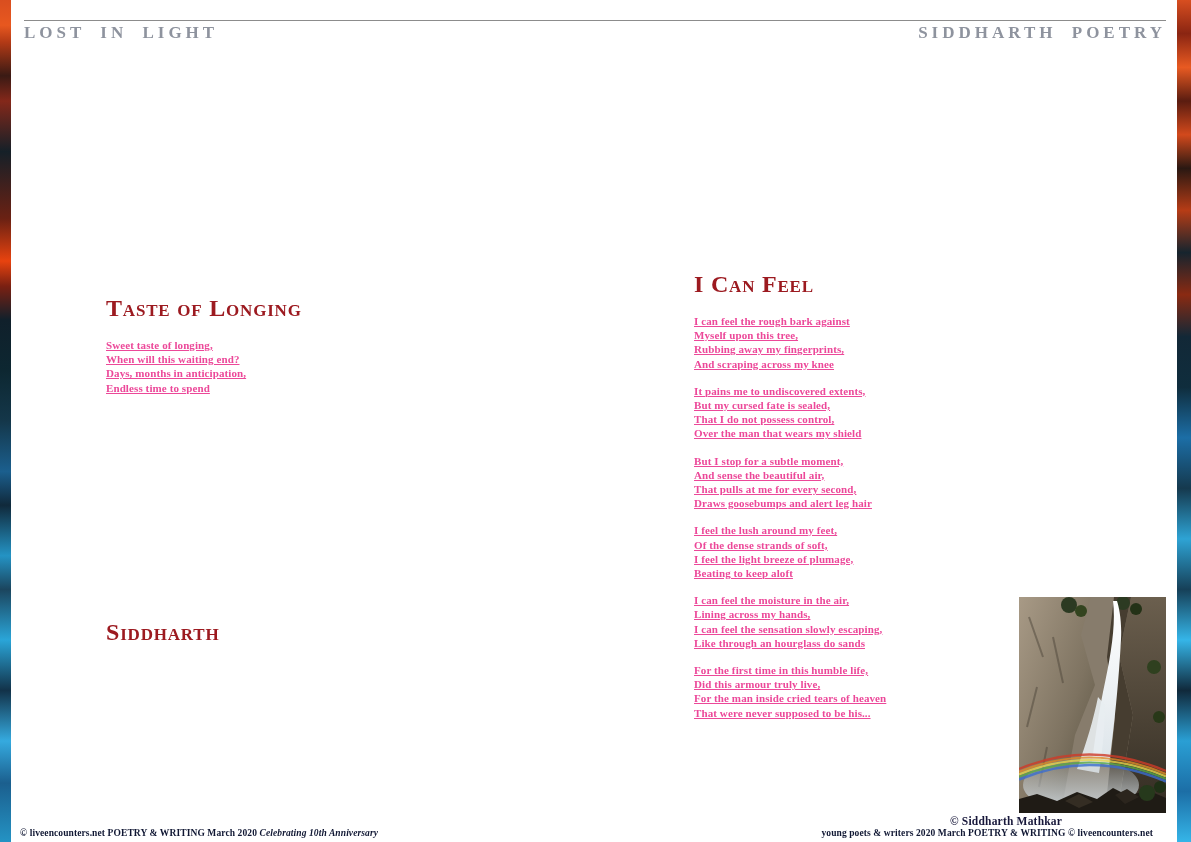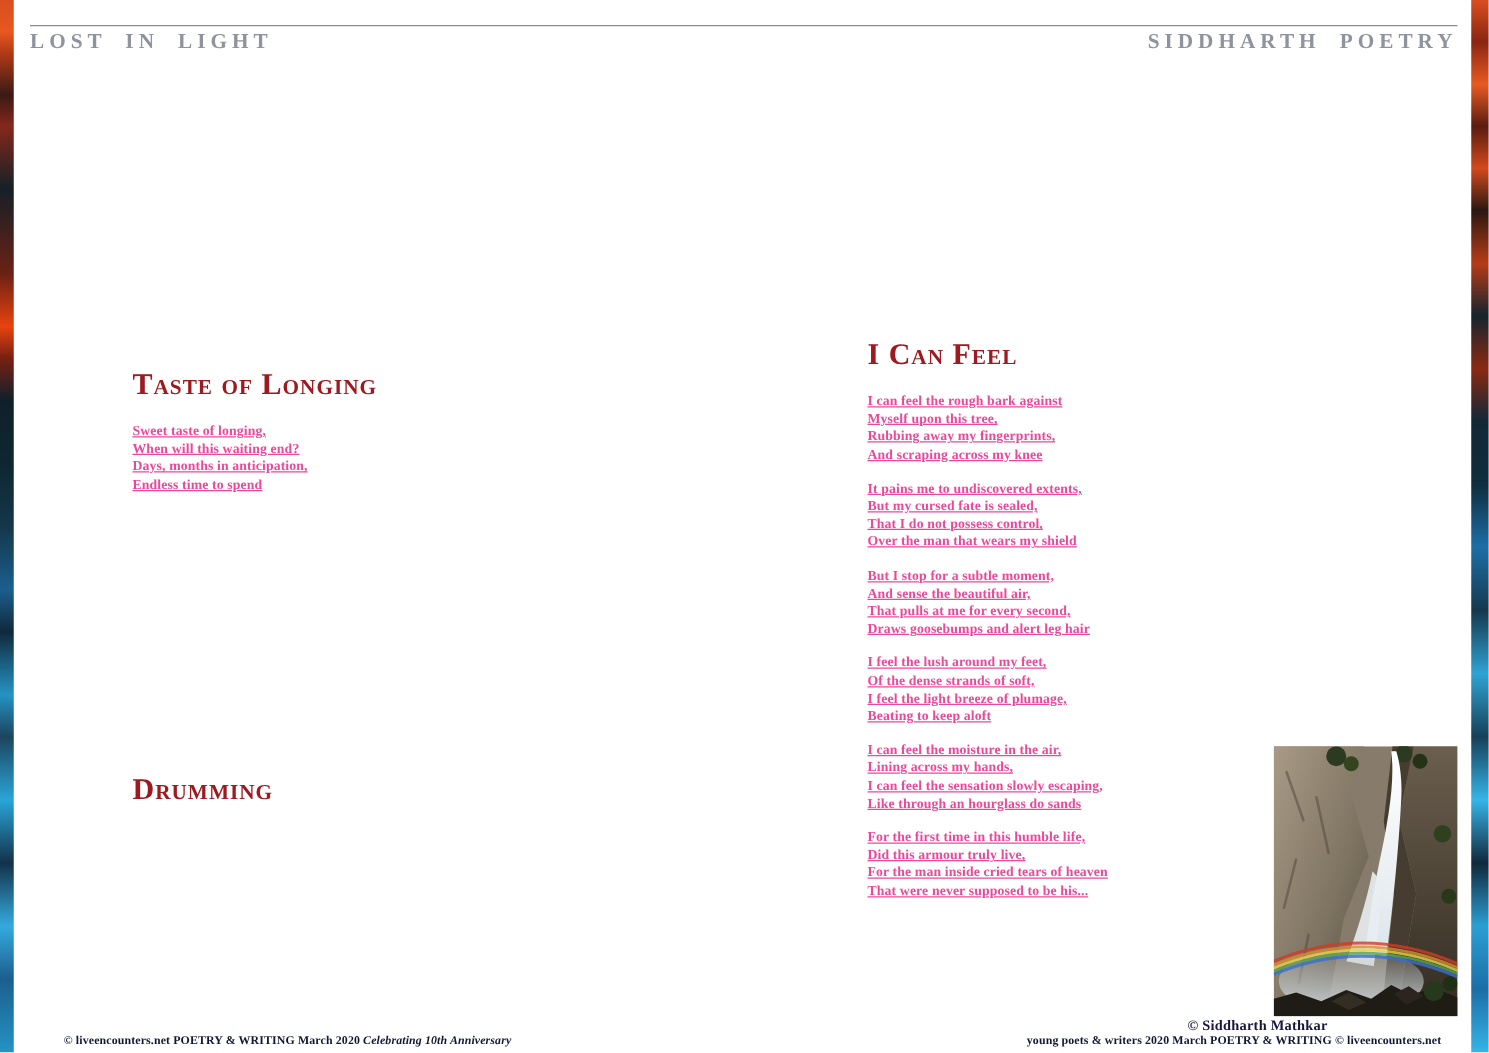--- a/index.html
+++ b/index.html
@@ -45,21 +45,21 @@
   #poem-returning{left:106px;top:619px;}
   #poem-icanfeel{left:694px;top:271px;}
   .photo{position:absolute;left:1019px;top:597px;width:147px;height:216px;}
   .photo svg{display:block;}
   .photo-caption{
     position:absolute;left:950px;top:815px;width:216px;text-align:left;
     font-size:11.5px;font-weight:bold;color:#17173a;letter-spacing:0.2px;
   }
   .footer{
     position:absolute;top:828px;font-size:9.5px;font-weight:bold;color:#101733;
-    letter-spacing:0.1px;white-space:nowrap;margin-left:31px;
+    letter-spacing:0.1px;white-space:nowrap;
   }
   .footer.left{left:20px;}
   .footer.right{right:38px;}
   .footer .it{font-style:italic;}
 </style>
 </head>
 <body>
 
 <div class="strip strip-left"></div>
 <div class="strip strip-right"></div>
@@ -70,21 +70,21 @@
 
 <section class="poem" id="poem-taste">
   <h2 class="poem-title">Taste of Longing</h2>
   <div class="stanza">Sweet taste of longing,
 When will this waiting end?
 Days, months in anticipation,
 Endless time to spend</div>
 </section>
 
 <section class="poem" id="poem-returning">
-  <h2 class="poem-title">Drumming</h2>
+  <h2 class="poem-title">Siddharth</h2>
 </section>
 
 <section class="poem" id="poem-icanfeel">
   <h2 class="poem-title">I Can Feel</h2>
   <div class="stanza">I can feel the rough bark against
 Myself upon this tree,
 Rubbing away my fingerprints,
 And scraping across my knee</div>
   <div class="stanza">It pains me to undiscovered extents,
 But my cursed fate is sealed,

